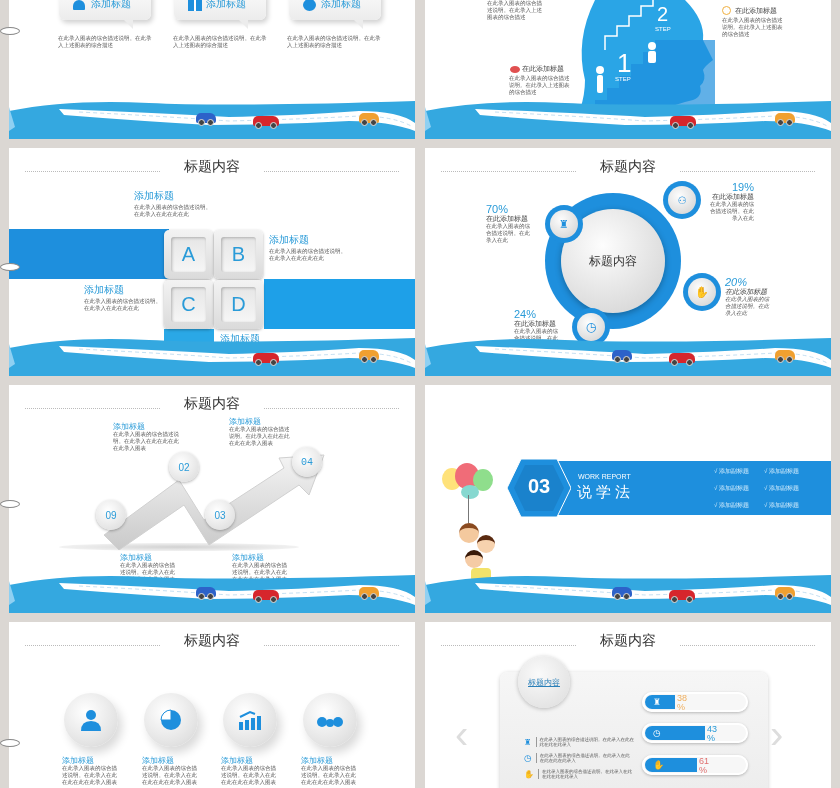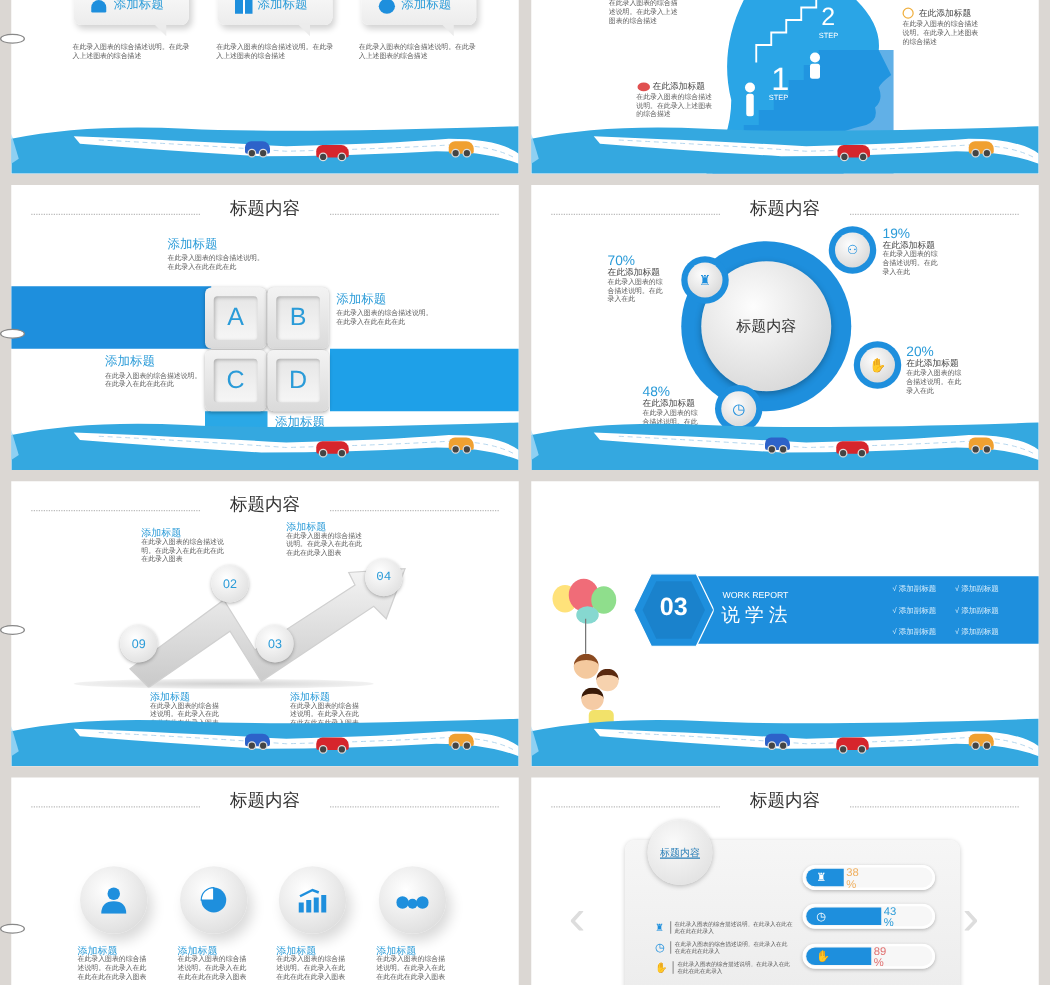--- a/index.html
+++ b/index.html
@@ -151,32 +151,32 @@
       <div class="inner" style="width:28px;height:28px;color:#1e8fdd;font-size:11px;">✋</div>
     </div>
   <div class="ring" style="left:147px;top:160px;width:38px;height:38px;">
       <div class="inner" style="width:28px;height:28px;color:#1e8fdd;font-size:12px;">◷</div>
     </div>
   <div class="abs" style="left:61px;top:55px;">
     <div class="pct">70%</div>
       <div class="sub">在此添加标题</div>
       <div class="tiny" style="width:48px;">在此录入图表的综合描述说明。在此录入在此</div>
   </div>
-  <div class="abs" style="left:281px;top:33px;">
+  <div class="abs" style="left:281px;top:33px;text-align:right;">
     <div class="pct">19%</div>
       <div class="sub">在此添加标题</div>
       <div class="tiny" style="width:48px;">在此录入图表的综合描述说明。在此录入在此</div>
   </div>
-  <div class="abs" style="left:300px;top:128px;">
+  <div class="abs" style="left:300px;top:128px;font-style:italic;">
     <div class="pct">20%</div>
       <div class="sub">在此添加标题</div>
       <div class="tiny" style="width:48px;">在此录入图表的综合描述说明。在此录入在此</div>
   </div>
   <div class="abs" style="left:89px;top:160px;">
-    <div class="pct">48%</div>
+    <div class="pct">24%</div>
       <div class="sub">在此添加标题</div>
       <div class="tiny" style="width:48px;">在此录入图表的综合描述说明。在此录入在此</div>
   </div>
   <svg class="road" viewBox="0 0 406 48" preserveAspectRatio="none">
       <use href="#road-shape"></use>
     </svg>
   <div class="car cb" style="left:187px;bottom:16px;"></div>
   <div class="car cr" style="left:244px;bottom:13px;"></div>
   <div class="car co" style="left:350px;bottom:16px;"></div>
 </div>
@@ -335,20 +335,20 @@
   <div class="bar" style="left:217px;top:70px;">
     <div class="fill" style="width:30px;">♜</div>
     <div class="val" style="left:35px;color:#f0b060;"><span>38</span><br><span>%</span></div>
   </div>
   <div class="bar" style="left:217px;top:101px;">
     <div class="fill" style="width:60px;">◷</div>
     <div class="val" style="left:65px;color:#2a9bd8;"><span>43</span><br><span>%</span></div>
   </div>
   <div class="bar" style="left:217px;top:133px;">
     <div class="fill" style="width:52px;">✋</div>
-    <div class="val" style="left:57px;color:#e07070;"><span>89</span><br><span>%</span></div>
+    <div class="val" style="left:57px;color:#e07070;"><span>61</span><br><span>%</span></div>
   </div>
 </div>
 
 <div class="abs" style="left:0;top:27px;width:20px;height:8px;border:1px solid #888;border-radius:50%;background:#fff;"></div>
 <div class="abs" style="left:0;top:263px;width:20px;height:8px;border:1px solid #888;border-radius:50%;background:#fff;"></div>
 <div class="abs" style="left:0;top:500px;width:20px;height:8px;border:1px solid #888;border-radius:50%;background:#fff;"></div>
 <div class="abs" style="left:0;top:739px;width:20px;height:8px;border:1px solid #888;border-radius:50%;background:#fff;"></div>
 
 </body></html>

